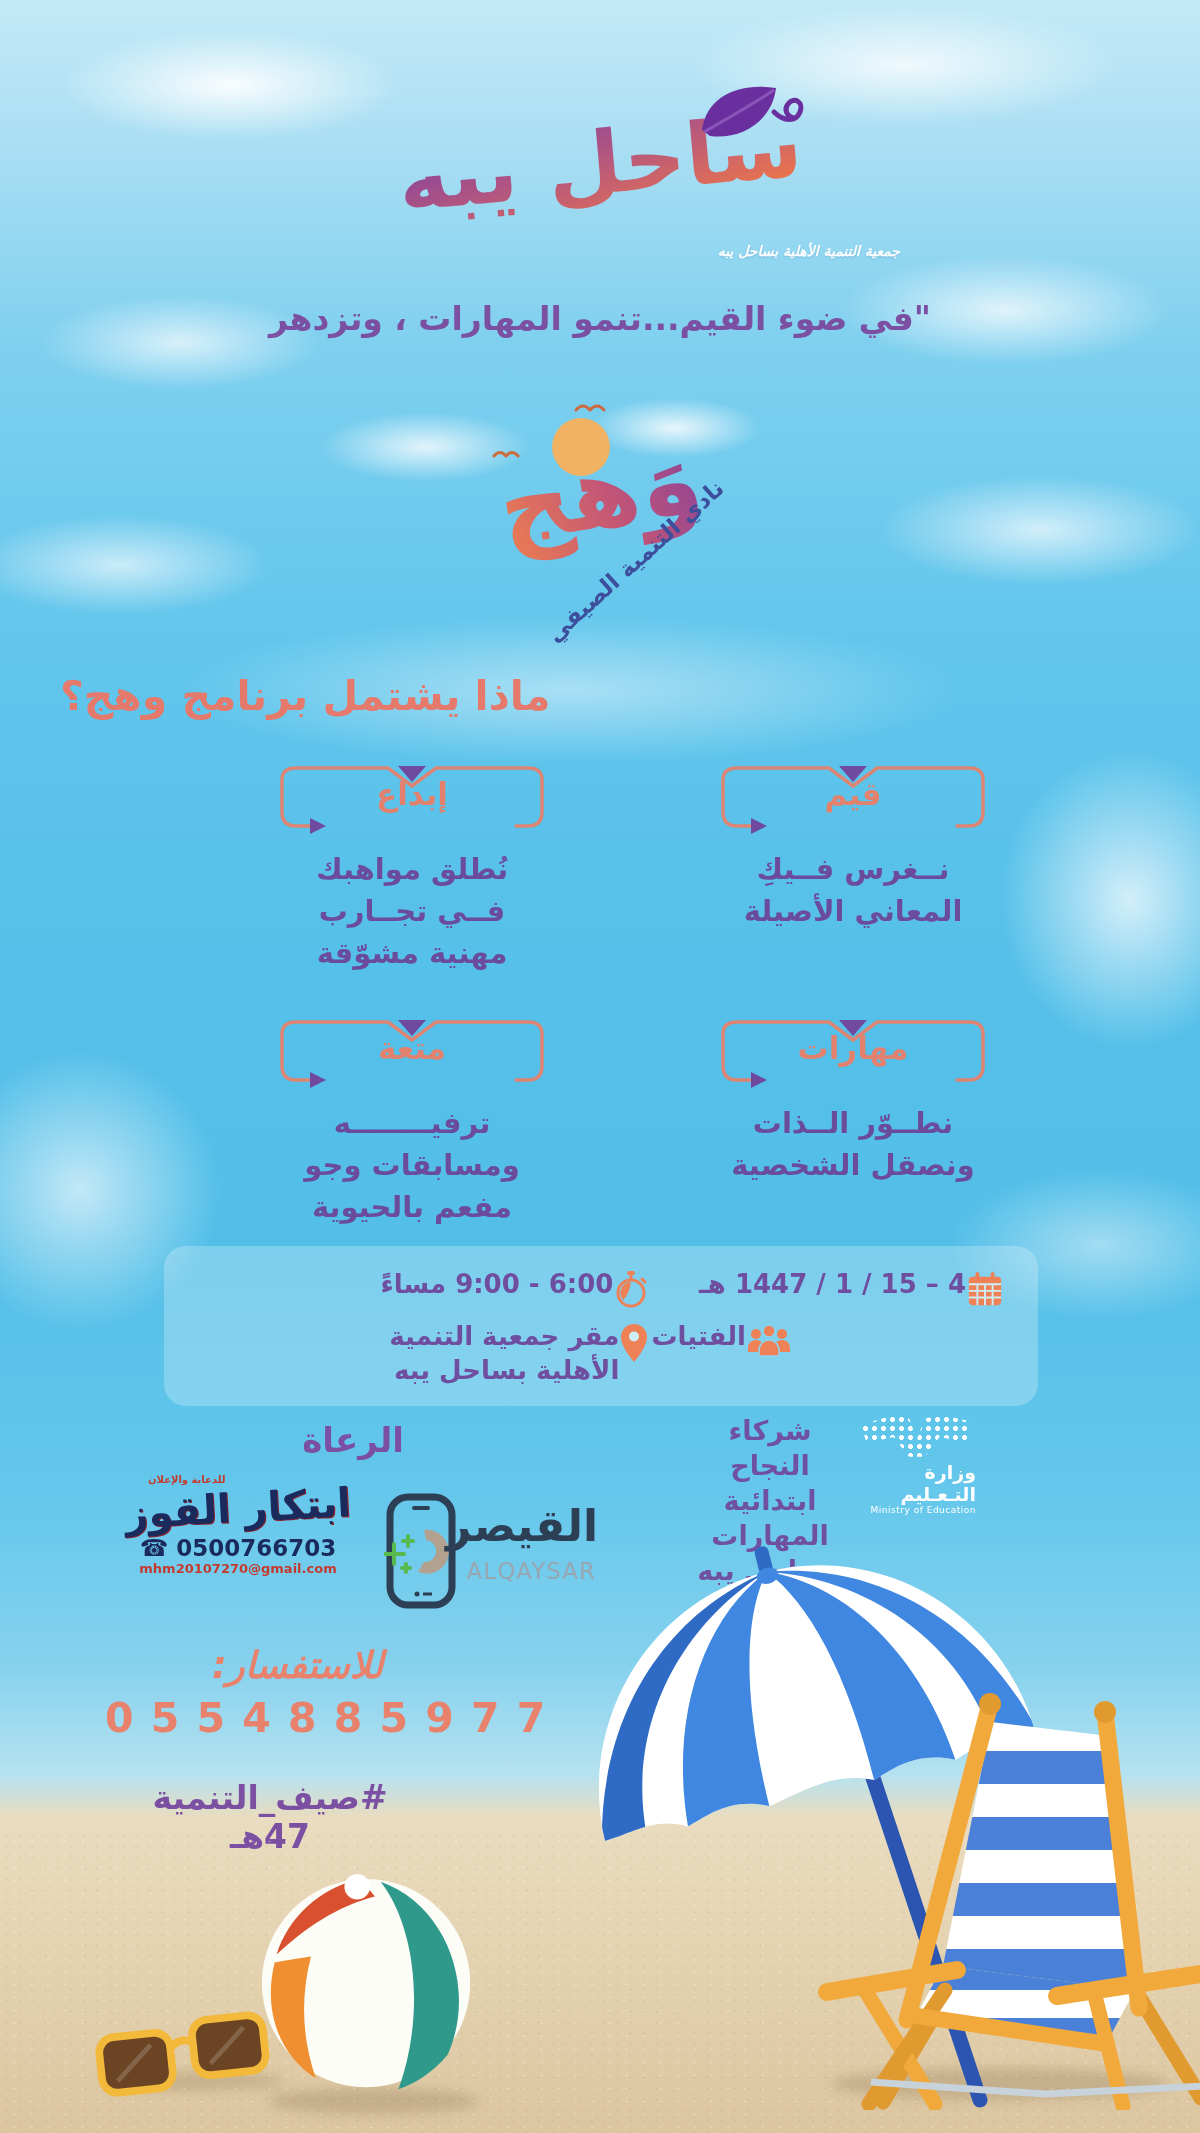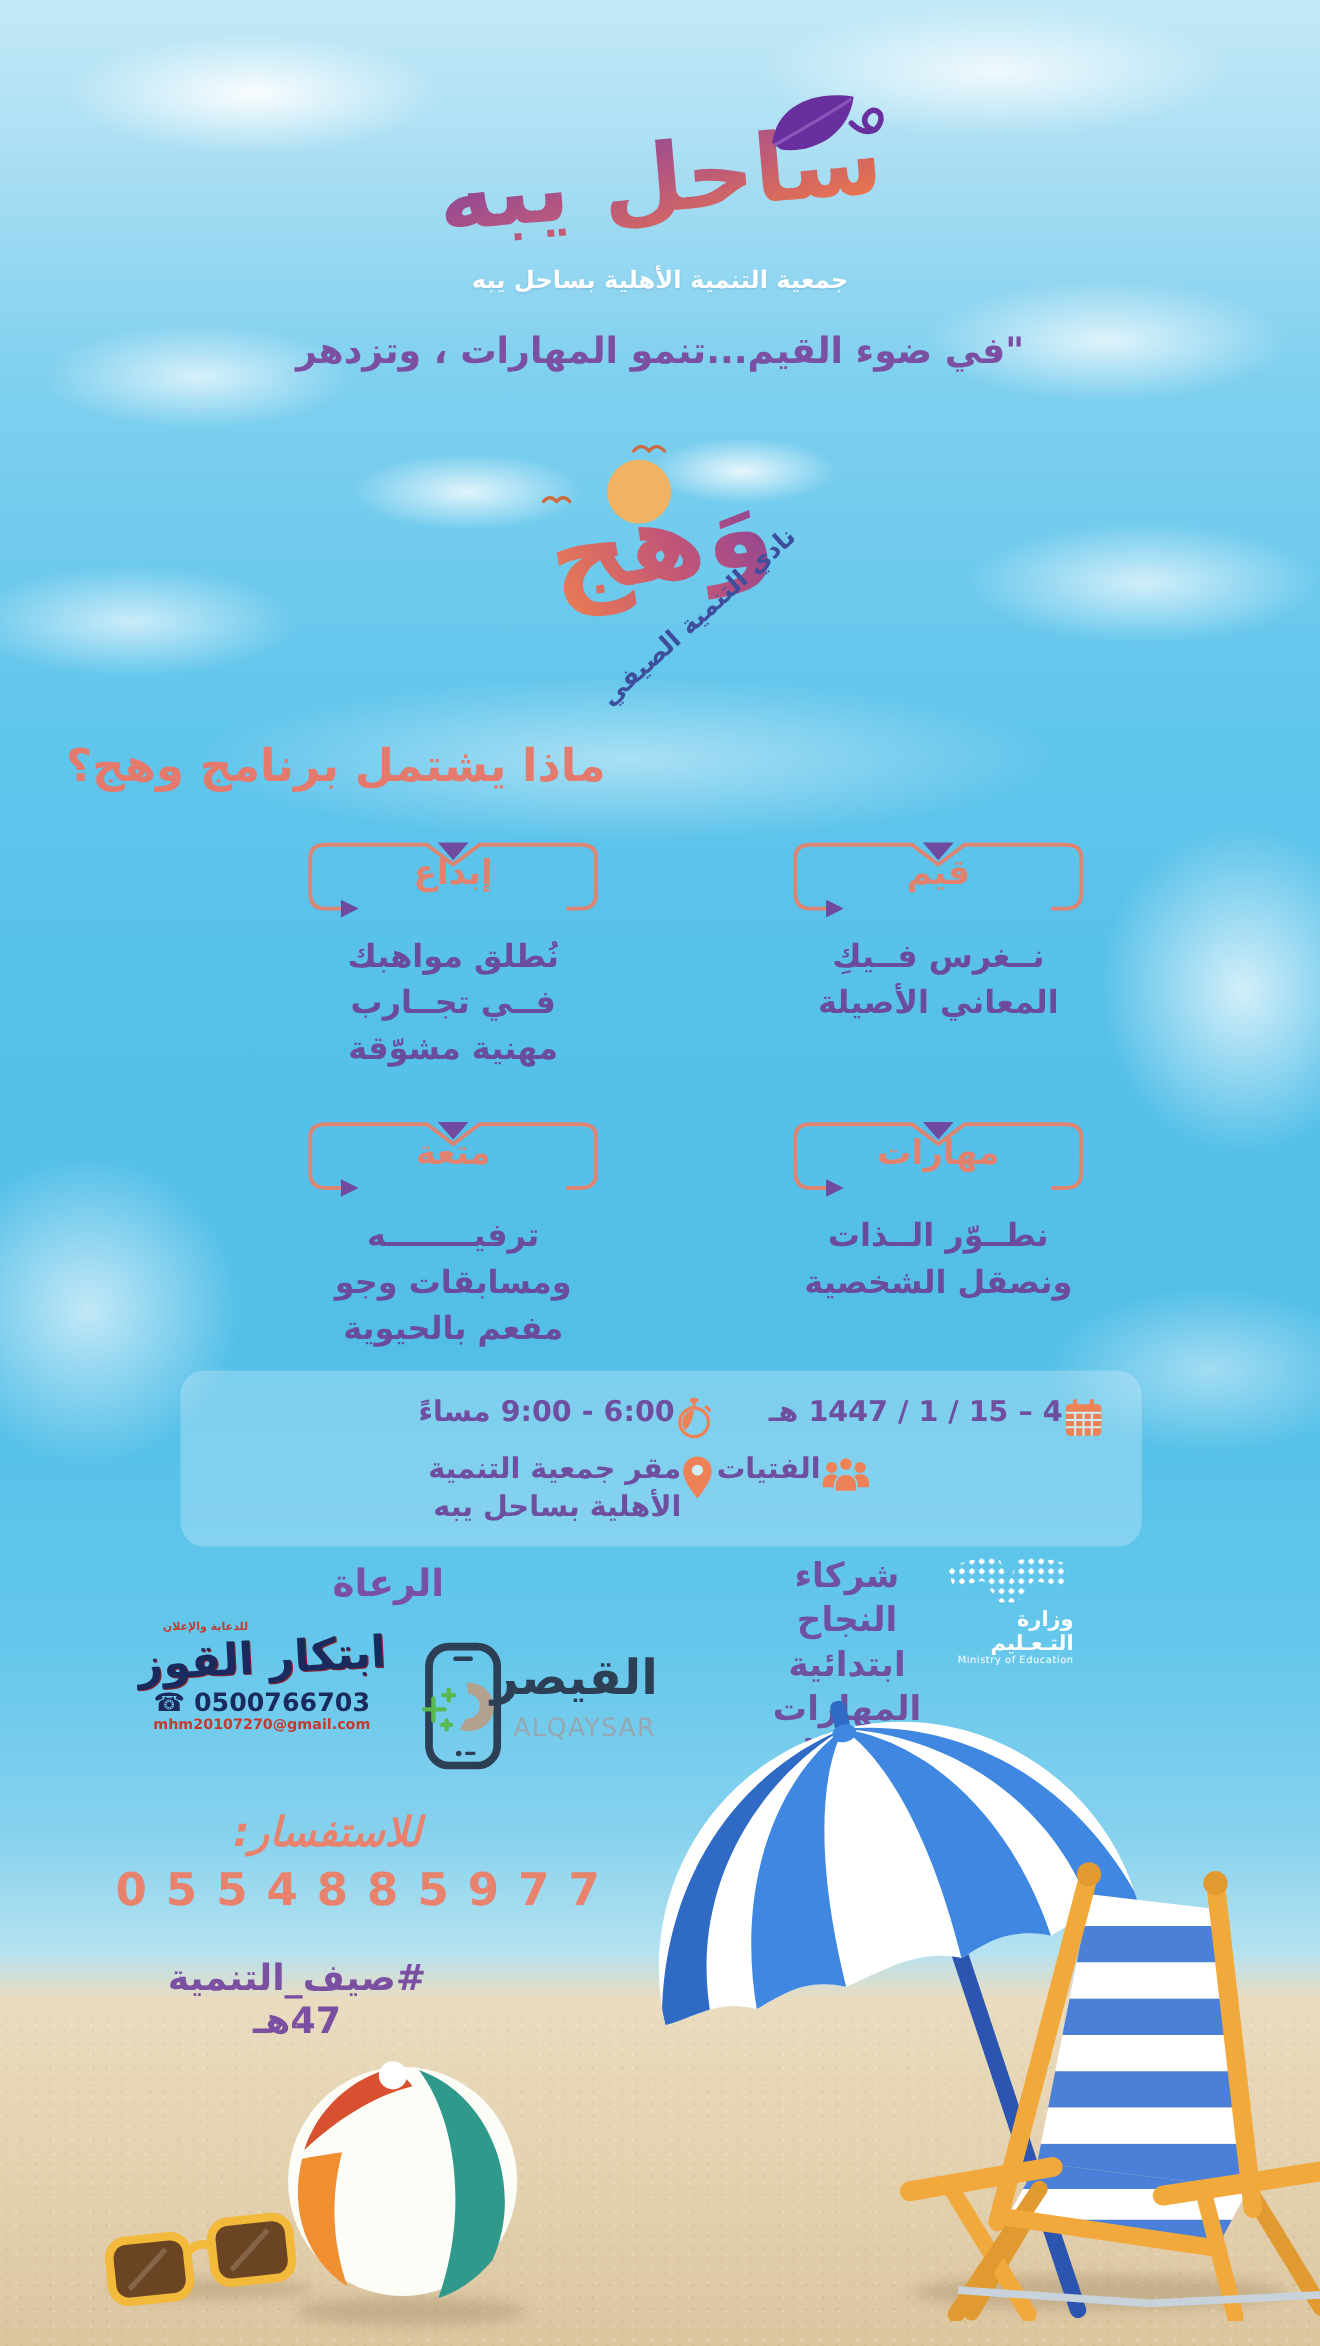--- a/index.html
+++ b/index.html
@@ -10,22 +10,22 @@
       #55c0e9 45%, #53bfe8 58%, #64c7eb 70%, #85d1ee 78%,
       #b5e2f0 83.2%, #e9dcc0 85.2%, #e6d5b4 90%, #dcc6a0 100%);}
   .abs{position:absolute;}
   .cloud{position:absolute;border-radius:50%;
     background:radial-gradient(closest-side,rgba(255,255,255,.92),rgba(255,255,255,0));}
   .pre{white-space:pre-line;}
   
   .brand-text{left:330px;top:108px;width:540px;text-align:center;font-size:86px;font-weight:bold;
     transform:rotate(-5deg);background:linear-gradient(165deg,#7b3fa0 15%,#b05483 45%,#e8734f 80%);
     -webkit-background-clip:text;background-clip:text;color:transparent;line-height:1.3;}
-  .brand-tagline{left:300px;top:243px;width:600px;text-align:center;color:#fff;font-weight:bold;font-size:22px;
-    text-shadow:0 1px 2px rgba(80,140,180,.35);}
+  .brand-tagline{left:300px;top:243px;width:600px;text-align:right;color:#fff;font-weight:bold;font-size:14px;
+    text-shadow:0 1px 2px rgba(80,140,180,.35);font-style:italic;}
   
   .quote{left:135px;top:296px;width:930px;text-align:center;color:#7b4fa2;font-weight:bold;
     font-size:33px;line-height:1.38;}
   
   .sun{left:552px;top:418px;width:58px;height:58px;border-radius:50%;background:#f2b264;}
   .wahaj-text{left:440px;top:430px;width:320px;text-align:center;font-size:100px;font-weight:bold;
     transform:rotate(-9deg);background:linear-gradient(250deg,#7b3fa0 10%,#c25577 48%,#ef8050 85%);
     -webkit-background-clip:text;background-clip:text;color:transparent;line-height:1.25;}
   .wahaj-subtitle{left:520px;top:548px;width:230px;text-align:center;transform:rotate(-42deg);
     color:#3d4f9c;font-weight:bold;font-size:23px;}
@@ -42,21 +42,21 @@
   
   .panel{left:164px;top:1246px;width:874px;height:160px;border-radius:22px;
     background:rgba(255,255,255,.24);display:grid;grid-template-columns:44% 56%;
     grid-template-rows:52px auto;padding:22px 34px 16px;direction:rtl;}
   .cell{display:flex;align-items:flex-start;color:#6f4ea0;font-weight:bold;font-size:26px;line-height:1.3;}
   .cell svg{flex:0 0 auto;margin-top:2px;}
   .cell-girls{padding-right:212px;}
   
   .sponsors-heading{left:253px;top:1420px;width:200px;text-align:center;color:#7b4fa2;font-weight:bold;font-size:34px;}
   .partners{right:350px;top:1413px;width:160px;text-align:center;color:#7050a0;font-weight:bold;
-    font-size:31px;line-height:1.3;}
+    font-size:27px;line-height:1.3;}
   .moe{left:858px;top:1415px;width:118px;text-align:right;}
   .moe-dots{width:112px;height:44px;margin:0 auto;
     background-image:radial-gradient(circle,#ffffff 2.2px,rgba(255,255,255,0) 2.7px);
     background-size:9px 9px;
     clip-path:polygon(0% 22%,30% 0%,43% 8%,50% 55%,57% 8%,72% 0%,100% 16%,94% 62%,70% 50%,57% 95%,43% 95%,29% 50%,5% 64%);}
   .moe-ar{color:#fff;font-weight:bold;font-size:19px;margin-top:2px;}
   .moe-en{color:#fff;font-size:9px;letter-spacing:.5px;}
   .alqaysar{left:388px;top:1492px;width:210px;direction:rtl;text-align:center;}
   .alqaysar-name{position:absolute;right:0;top:8px;color:#2d3f55;font-weight:bold;font-size:44px;}
   .alqaysar-en{position:absolute;right:2px;top:66px;color:#98a6b2;font-size:23px;letter-spacing:1px;direction:ltr;}

